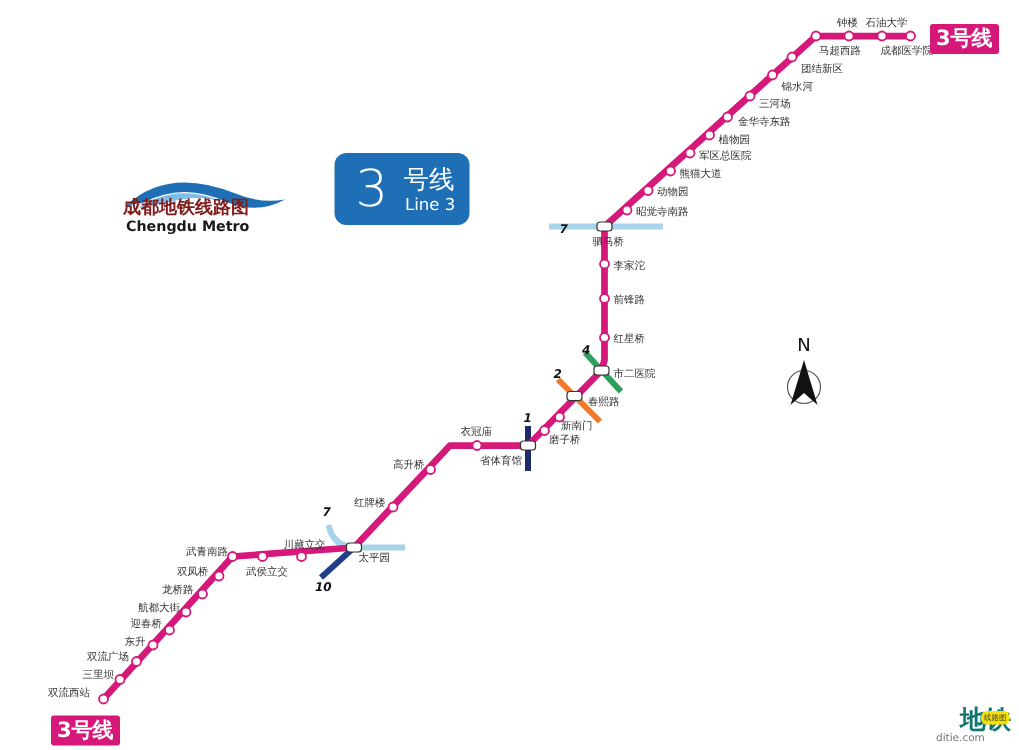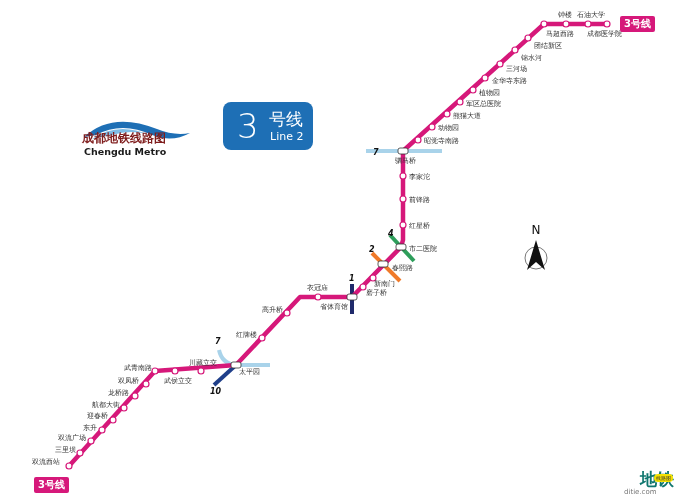--- a/index.html
+++ b/index.html
@@ -12,21 +12,21 @@
   .logo-cn { position: absolute; left: 82px; top: 130px; font-size: 12px; font-weight: bold; color: #7f1d1d;
              font-family: "DejaVu Sans", sans-serif; letter-spacing: 0px; white-space: nowrap; }
   .logo-en { position: absolute; left: 84px; top: 146px; font-size: 9.5px; font-weight: bold; color: #1a1a1a;
              font-family: "DejaVu Sans", sans-serif; white-space: nowrap; }
   .badge { position: absolute; left: 223px; top: 102px; width: 90px; height: 48px; background: #1e6fb5;
            border-radius: 8px; color: #fff; }
   .badge-num { position: absolute; left: 14px; top: 4px; font-size: 34px; font-weight: 300;
                font-family: "DejaVu Sans", sans-serif; }
   .badge-cn { position: absolute; left: 46px; top: 6px; font-size: 17px; font-family: "DejaVu Sans", sans-serif; }
   .badge-en { position: absolute; left: 47px; top: 28px; font-size: 11px; font-family: "DejaVu Sans", sans-serif; }
-  .tag { position: absolute; background: #d6187a; color: #fff; font-weight: bold; font-size: 10px;
+  .tag { position: absolute; background: #d6187a; color: #fff; font-weight: bold; font-size: 14px;
          padding: 1px 4px; border-radius: 2px; font-family: "DejaVu Sans", sans-serif; }
   .tag-n { left: 620px; top: 16px; }
   .tag-s { left: 34px; top: 477px; }
   .compass { position: absolute; left: 520px; top: 222px; width: 32px; height: 52px; }
   .wm { position: absolute; left: 608px; top: 468px; width: 70px; height: 30px; }
   .wm-cn { position: absolute; left: 16px; top: 0; font-size: 17px; font-weight: bold; color: #0f766e;
            font-family: "DejaVu Sans", sans-serif; margin-left: 16px; }
   .wm-en { position: absolute; left: 16px; top: 20px; font-size: 7px; color: #777; font-family: "DejaVu Sans", sans-serif; }
   .wm-tag { position: absolute; left: 46px; top: 6px; font-size: 5px; color: #333; background: #f5e100;
             border-radius: 4px; padding: 1px 2px; font-family: "DejaVu Sans", sans-serif; }
@@ -146,21 +146,21 @@
 <svg class="logo" viewBox="0 0 110 40">
   <path d="M2 28 Q30 2 75 20 Q92 27 108 24 Q90 34 70 26 Q40 12 14 26 Z" fill="#1e6fb5"></path>
   <path d="M10 30 Q35 12 68 26 Q50 20 30 26 Z" fill="#7fbde6"></path>
 </svg>
 <div class="logo-cn">成都地铁线路图</div>
 <div class="logo-en">Chengdu Metro</div>
 
 <div class="badge">
   <span class="badge-num">3</span>
   <span class="badge-cn">号线</span>
-  <span class="badge-en">Line 2</span>
+  <span class="badge-en">Line 3</span>
 </div>
 
 <div class="tag tag-n">3号线</div>
 <div class="tag tag-s">3号线</div>
 
 <div class="compass">
   <svg width="32" height="52" viewBox="0 0 32 52">
     <text x="16" y="12" text-anchor="middle" font-size="12" font-family="DejaVu Sans, sans-serif" fill="#111">N</text>
     <circle cx="16" cy="36" r="11" fill="none" stroke="#555" stroke-width="0.8"></circle>
     <path d="M16 18 L25 48 L16 40 L7 48 Z" fill="#111"></path>

